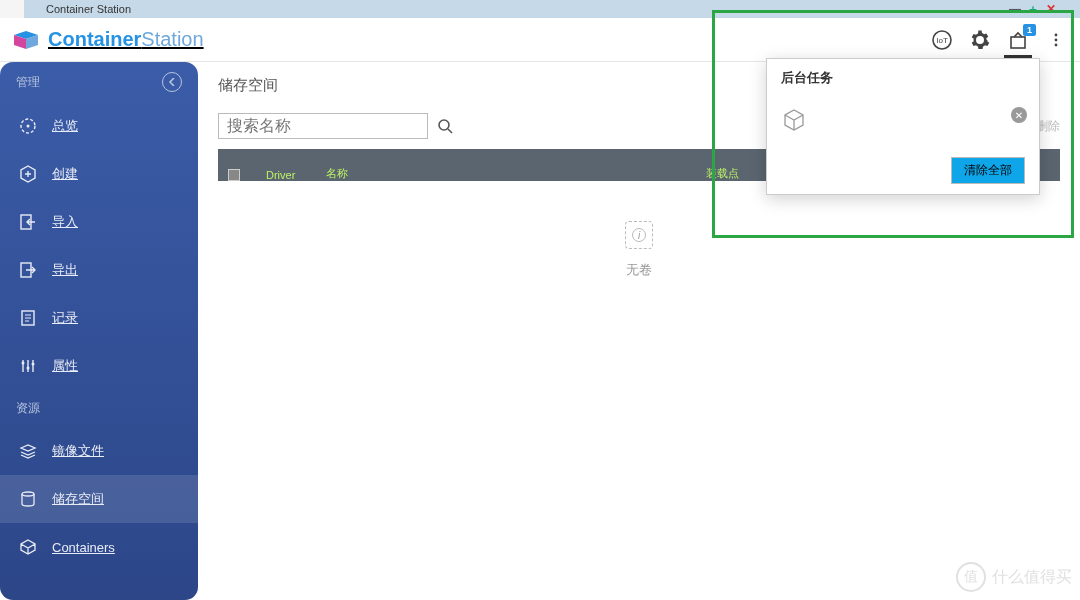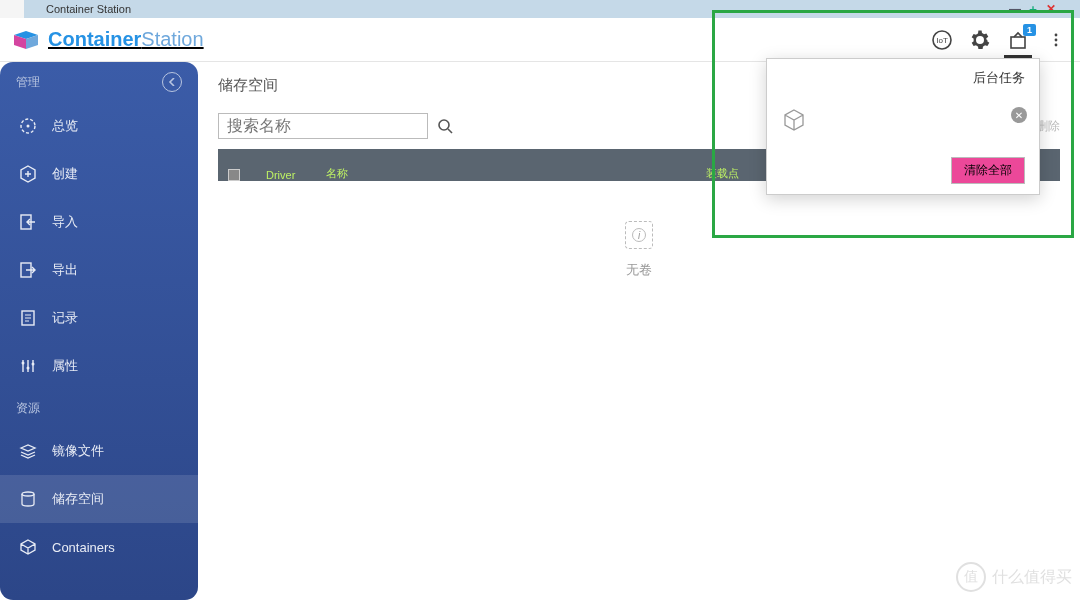--- a/index.html
+++ b/index.html
@@ -26,21 +26,21 @@
 .badge { position: absolute; top: -4px; right: -6px; background: #2692e4; color: #fff; font-size: 9px; padding: 1px 4px; border-radius: 2px; font-weight: bold; }
 .active-line { position: absolute; bottom: -6px; left: -2px; right: -2px; height: 3px; background: #333; }
 
 
 .app-body { flex: 1; display: flex; overflow: hidden; }
 
 
 .sidebar { width: 198px; background: linear-gradient(180deg, #3b5ca8 0%, #2c4688 100%); color: #e8ecf5; display: flex; flex-direction: column; font-size: 13px; border-radius: 13px; }
 .sb-section { padding: 10px 16px; font-size: 12px; color: #b8c5e0; display: flex; align-items: center; justify-content: space-between; }
 .sb-collapse { width: 20px; height: 20px; border: 1.5px solid #b8c5e0; border-radius: 50%; display: flex; align-items: center; justify-content: center; cursor: pointer; }
-.sb-item { padding: 14px 18px; display: flex; align-items: center; gap: 14px; cursor: pointer; }
+.sb-item { padding: 14px 18px; display: flex; align-items: center; gap: 14px; cursor: pointer; text-decoration: underline; }
 .sb-item.active { background: rgba(255,255,255,0.12); }
 .sb-icon { width: 20px; height: 20px; display: flex; align-items: center; justify-content: center; flex-shrink: 0; }
 .sb-icon svg { display: block; }
 
 
 .main { flex: 1; padding: 14px 20px; display: flex; flex-direction: column; }
 .page-title { font-size: 15px; color: #555; margin-bottom: 18px; }
 .search-row { display: flex; align-items: center; gap: 6px; margin-bottom: 10px; }
 .search-input { width: 210px; height: 26px; border: 1px solid #bbb; padding: 0 8px; font-size: 16px; color: #666; }
 .search-btn { width: 22px; height: 22px; display: flex; align-items: center; justify-content: center; cursor: pointer; }
@@ -48,33 +48,33 @@
 .th-chk { width: 30px; display: flex; align-items: center; }
 .th-chk .chk { width: 12px; height: 12px; border: 1px solid #ccc; background: #888; }
 .th { padding: 0 8px; }
 .empty { flex: 1; display: flex; flex-direction: column; align-items: center; justify-content: flex-start; padding-top: 40px; color: #999; }
 .empty-icon { width: 28px; height: 28px; border: 1px dashed #bbb; border-radius: 4px; display: flex; align-items: center; justify-content: center; margin-bottom: 12px; }
 .empty-icon span{ border:1.5px solid #bbb; border-radius:50%; width:14px; height:14px; display:flex; align-items:center; justify-content:center; font-size:10px; font-style:italic; }
 .empty-text { font-size: 13px; }
 
 
 .popover { position: absolute; top: 58px; right: 40px; width: 274px; background: #fff; border: 1px solid #ccc; box-shadow: 0 4px 16px rgba(0,0,0,0.18); z-index: 50; }
-.pop-hdr { padding: 10px 14px; font-size: 13px; font-weight: normal; color: #333; text-align: right; }
+.pop-hdr { padding: 10px 14px; font-size: 13px; font-weight: bold; color: #333; }
 .pop-item { display: flex; padding: 8px 14px 14px; gap: 12px; position: relative; }
 .pop-cube { width: 26px; height: 26px; color: #888; flex-shrink: 0; margin-top: 2px; }
 .pop-body { flex: 1; }
 .pop-title { font-size: 12px; color: #333; font-weight: 600; }
 .pop-sub { font-size: 11px; color: #2692e4; margin-bottom: 6px; }
 .pop-prog { height: 4px; background: #e5e5e5; border-radius: 2px; overflow: hidden; margin-bottom: 4px; }
 .pop-prog-bar { height: 100%; background: #2692e4; width: 64%; }
 .pop-status { font-size: 11px; color: #888; text-align: right; }
 .pop-status .pct { color: #2692e4; }
 .pop-close { position: absolute; top: 10px; right: 12px; width: 16px; height: 16px; background: #999; color: #fff; border-radius: 50%; display: flex; align-items: center; justify-content: center; font-size: 10px; cursor: pointer; }
 .pop-footer { padding: 10px 14px; display: flex; justify-content: flex-end; border-top: 0; }
-.pop-clear { border: 1px solid #bbb; background: #ec4899; padding: 4px 12px; font-size: 12px; cursor: pointer; }
+.pop-clear { border: 1px solid #bbb; background: #0ea5e9; padding: 4px 12px; font-size: 12px; cursor: pointer; }
 
 
 .hl-box { position: absolute; top: 10px; right: 6px; width: 362px; height: 228px; border: 3px solid #2aa744; z-index: 40; pointer-events: none; }
 
 
 .watermark { position: absolute; right: 8px; bottom: 8px; color: #ccc; font-size: 16px; display: flex; align-items: center; gap: 6px; opacity: 0.6; }
 .wm-circle { width: 30px; height: 30px; border: 2px solid #ccc; border-radius: 50%; display: flex; align-items: center; justify-content: center; font-size: 14px; }
 </style>
 </head>
 <body>

